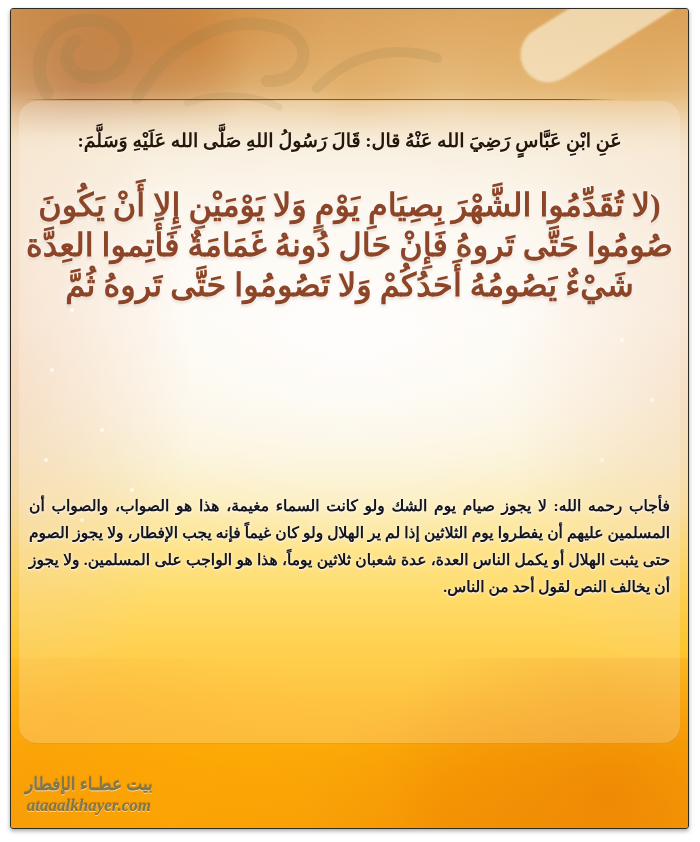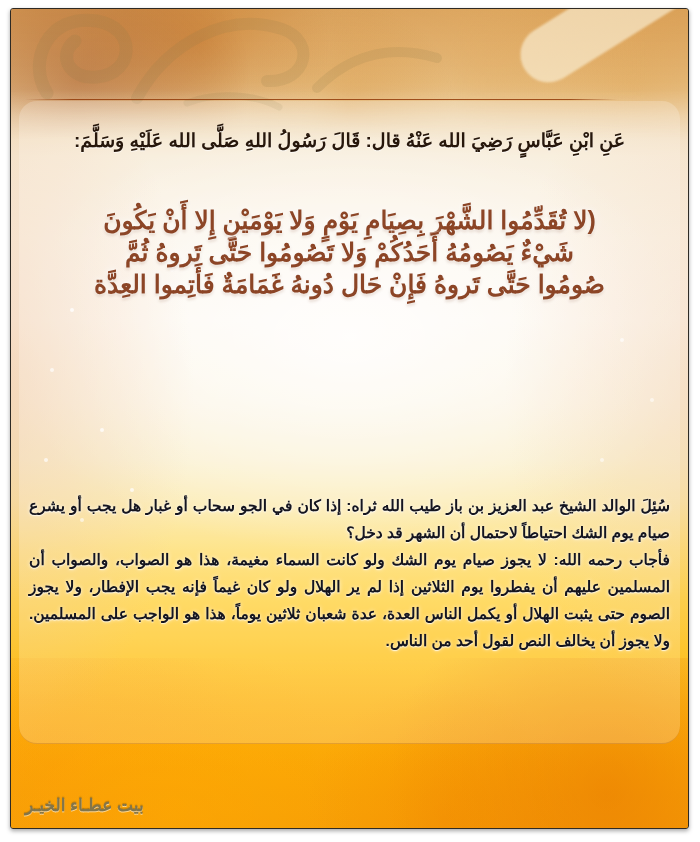--- a/index.html
+++ b/index.html
@@ -1,18 +1,18 @@
 <!DOCTYPE html>
 <html lang="ar" dir="rtl" style="--narrator-text: #27170b; --quote-text: #8c4526; --attribution-text: #ee9a0b; --body-text: #15151f; --watermark-text: #82754a; --separator: #923a08;"><head>
 <meta charset="utf-8">
 <style>
   html,body{margin:0;padding:0;background:#ffffff;}
   .poster{
     position:relative;width:700px;height:842px;background:#ffffff;
-    font-family:Liberation Sans, sans-serif;overflow:hidden;border-radius:6px;
+    font-family:Liberation Serif, serif;overflow:hidden;border-radius:6px;
   }
   .frame{
     position:absolute;left:10px;top:8px;right:11px;bottom:13px;
     border:1px solid #2e2a24;border-radius:3px;overflow:hidden;
     box-shadow:0 2px 4px rgba(0,0,0,.35);
     background:
       radial-gradient(ellipse 300px 520px at -4% 46%, rgba(236,186,146,.55), rgba(236,186,146,0) 70%),
       radial-gradient(ellipse 300px 520px at 104% 46%, rgba(236,186,146,.40), rgba(236,186,146,0) 70%),
       radial-gradient(ellipse 500px 300px at 50% 40%, rgba(255,255,255,.95), rgba(255,255,255,0) 72%),
       linear-gradient(180deg,
@@ -66,22 +66,22 @@
   .separator{
     position:absolute;top:90px;left:14px;width:592px;height:1px;
     background:linear-gradient(90deg, rgba(146,58,8,0), rgba(146,58,8,.85) 8%, rgba(146,58,8,.85) 92%, rgba(146,58,8,0));
   }
   .narrator{
     position:absolute;top:120px;left:8px;right:8px;text-align:center;
     font-size:19px;font-weight:bold;color:var(--narrator-text,#27170b);
     text-shadow:0 1px 1px rgba(255,255,255,.75);
   }
   .quote{
-    position:absolute;top:195px;left:6px;right:6px;text-align:center;
-    font-size:25px;font-weight:bold;color:var(--quote-text,#8c4526);line-height:32px;
+    position:absolute;top:176px;left:6px;right:6px;text-align:center;
+    font-size:32px;font-weight:bold;color:var(--quote-text,#8c4526);line-height:40px;
     text-shadow:0 0 9px rgba(255,255,255,.95), 0 0 3px rgba(255,255,255,.85), 0 2px 3px rgba(125,60,20,.25);
   }
   .attribution{
     position:absolute;top:426px;left:8px;right:8px;text-align:center;
     font-size:17px;font-weight:bold;color:var(--attribution-text,#ee9a0b);
     text-shadow:0 1px 1px rgba(255,255,255,.85);
   }
   .fatwa{
     position:absolute;top:483px;right:18px;left:18px;
     font-size:15.5px;font-weight:bold;color:var(--body-text,#15151f);
@@ -117,28 +117,28 @@
     </svg>
 
     <div class="sparkles"></div>
     <div class="content-panel"></div>
     <div class="separator"></div>
 
     <div class="narrator">عَنِ ابْنِ عَبَّاسٍ رَضِيَ الله عَنْهُ قال: قَالَ رَسُولُ اللهِ صَلَّى الله عَلَيْهِ وَسَلَّمَ:</div>
 
     <div class="quote">
       <div>(لا تُقَدِّمُوا الشَّهْرَ بِصِيَامِ يَوْمٍ وَلا يَوْمَيْنِ إِلا أَنْ يَكُونَ</div>
+      <div>صُومُوا حَتَّى تَروهُ فَإِنْ حَال دُونهُ غَمَامَةٌ فَأَتِموا العِدَّة</div>
       <div>شَيْءٌ يَصُومُهُ أَحَدُكُمْ وَلا تَصُومُوا حَتَّى تَروهُ ثُمَّ</div>
-      <div>صُومُوا حَتَّى تَروهُ فَإِنْ حَال دُونهُ غَمَامَةٌ فَأَتِموا العِدَّة</div>
     </div>
 
 
     <div class="fatwa">
-      <p>سُئِلَ الوالد الشيخ عبد العزيز بن باز طيب الله ثراه: إذا كان في الجو سحاب أو غبار هل يجب أو يشرع صيام يوم الشك احتياطاً لاحتمال أن الشهر قد دخل؟</p>
       <p>فأجاب رحمه الله: لا يجوز صيام يوم الشك ولو كانت السماء مغيمة، هذا هو الصواب، والصواب أن المسلمين عليهم أن يفطروا يوم الثلاثين إذا لم ير الهلال ولو كان غيماً فإنه يجب الإفطار، ولا يجوز الصوم حتى يثبت الهلال أو يكمل الناس العدة، عدة شعبان ثلاثين يوماً، هذا هو الواجب على المسلمين. ولا يجوز أن يخالف النص لقول أحد من الناس.</p>
     </div>
 
     <div class="watermark">
-      <div class="wm-ar">بيت عطـاء الخيـر</div>
+      <div class="wm-ar">بيت عطـاء الإفطار</div>
+      <div class="wm-url">ataaalkhayer.com</div>
     </div>
 
   </div>
 </div>
 
 </body></html>

